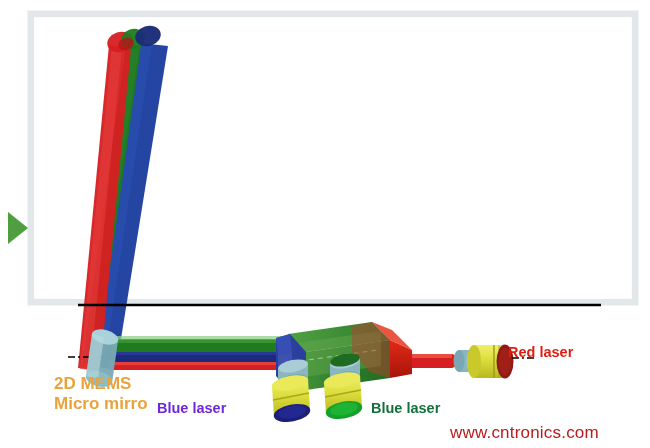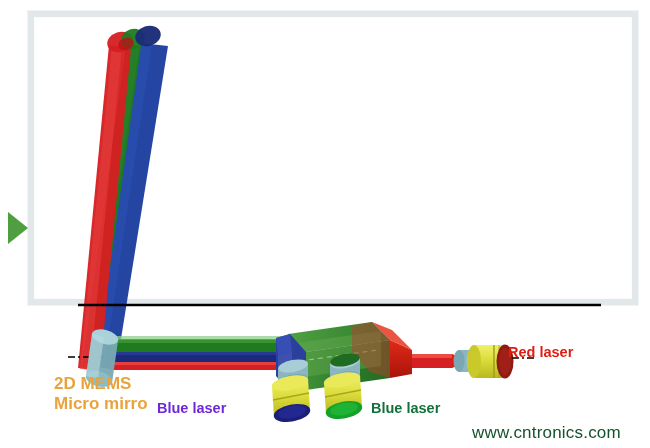--- a/index.html
+++ b/index.html
@@ -47,25 +47,25 @@
     font-size: 14.5px;
     color: #13703a;
   }
   #label-red {
     left: 508px;
     top: 344px;
     font-size: 14.5px;
     color: #e01b10;
   }
   #watermark {
-    left: 472px;
+    left: 450px;
     top: 423px;
     font-size: 17px;
     font-weight: normal;
-    color: #14532d;
+    color: #b91c1c;
     letter-spacing: .2px;
   }
 </style>
 </head>
 <body>
 
 <div id="stage">
 
   <svg width="650" height="448" viewBox="0 0 650 448">
     <defs>

